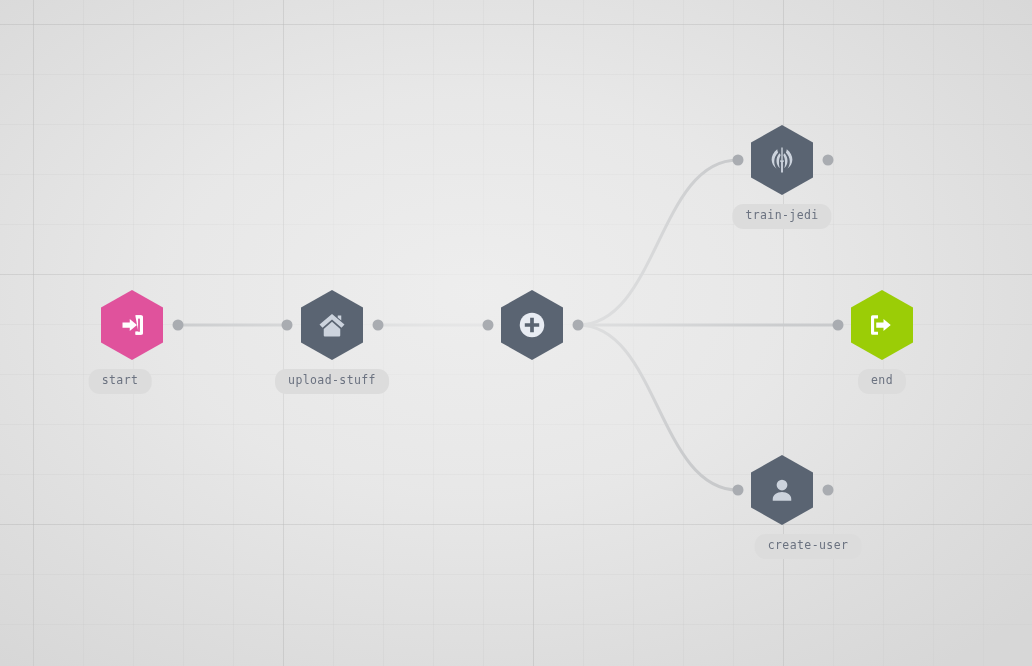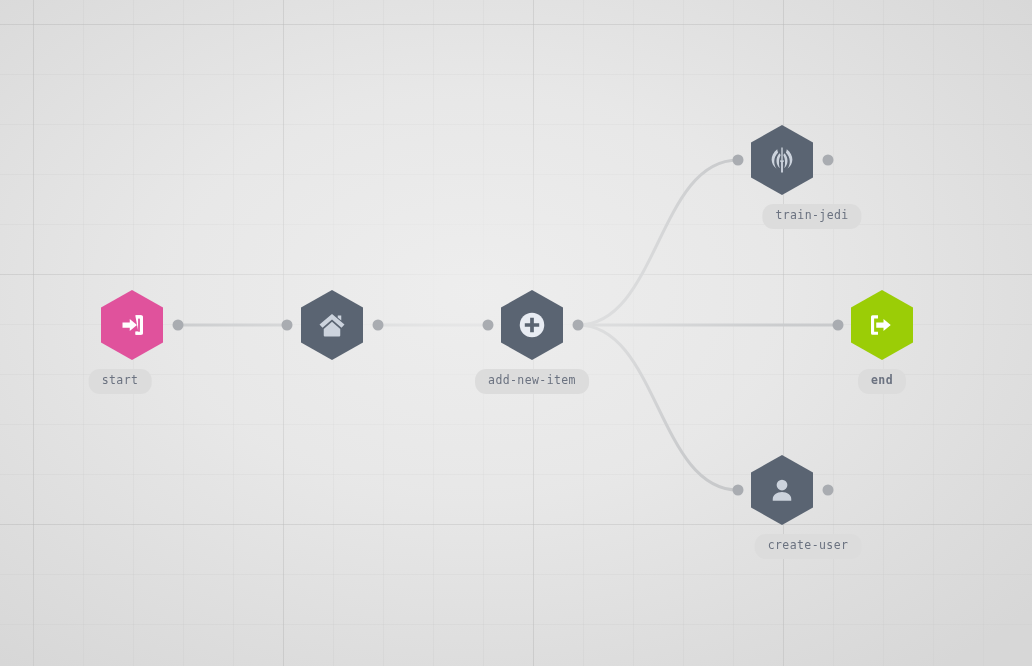--- a/index.html
+++ b/index.html
@@ -153,61 +153,61 @@
 
   <div class="node" style="left:332px; top:325px;">
     <div class="hex slate">
       <svg width="30" height="30" viewBox="0 0 24 24">
         <path fill="#ccd3dd" d="M12 3.1 L22 11.6 L19.6 14.2 L12 7.6 L4.4 14.2 L2 11.6 Z"></path>
         <path fill="#ccd3dd" d="M16.6 4.4 L19.4 4.4 L19.4 8.4 L16.6 6.0 Z"></path>
         <path fill="#ccd3dd" d="M12 9.4 L18.6 15.1 L18.6 20.4 A0.8 0.8 0 0 1 17.8 21.2 L6.2 21.2 A0.8 0.8 0 0 1 5.4 20.4 L5.4 15.1 Z"></path>
       </svg>
     </div>
   </div>
+  <div class="node-label" style="left:332px; top:369px;">upload-stuff</div>
 
   <div class="node" style="left:532px; top:325px;">
     <div class="hex slate">
       <svg width="32" height="32" viewBox="0 0 24 24">
         <circle cx="12" cy="12" r="9.2" fill="#e8ecf3"></circle>
         <path fill="#5a6472" d="M10.6 6.6 L13.4 6.6 L13.4 10.6 L17.4 10.6 L17.4 13.4 L13.4 13.4 L13.4 17.4 L10.6 17.4 L10.6 13.4 L6.6 13.4 L6.6 10.6 L10.6 10.6 Z"></path>
       </svg>
     </div>
   </div>
-  <div class="node-label" style="left:532px; top:369px;">add-new-item</div>
 
   <div class="node" style="left:782px; top:160px;">
     <div class="hex slate">
       <svg width="30" height="30" viewBox="0 0 24 24">
         <g fill="#ccd3dd">
           <path d="M8.2 3.3 C5.2 5.6 3.6 8.6 3.7 11.8 C3.8 14.6 5.2 17.1 7.6 18.9 C6.3 16.9 5.7 14.9 5.8 12.9 C5.9 10.3 7.0 8.0 8.9 6.0 C8.5 5.2 8.3 4.3 8.2 3.3 Z"></path>
           <path d="M15.8 3.3 C18.8 5.6 20.4 8.6 20.3 11.8 C20.2 14.6 18.8 17.1 16.4 18.9 C17.7 16.9 18.3 14.9 18.2 12.9 C18.1 10.3 17.0 8.0 15.1 6.0 C15.5 5.2 15.7 4.3 15.8 3.3 Z"></path>
           <path d="M9.9 6.6 C8.3 8.6 7.5 10.7 7.6 12.9 C7.7 15.0 8.6 16.9 10.2 18.5 C9.6 16.6 9.4 14.8 9.6 13.0 C9.7 11.2 10.2 9.5 11.0 8.0 Z"></path>
           <path d="M14.1 6.6 C15.7 8.6 16.5 10.7 16.4 12.9 C16.3 15.0 15.4 16.9 13.8 18.5 C14.4 16.6 14.6 14.8 14.4 13.0 C14.3 11.2 13.8 9.5 13.0 8.0 Z"></path>
           <path d="M11.45 1.9 L12.55 1.9 L12.55 12.3 L11.45 12.3 Z"></path>
           <path d="M10.6 12.1 L13.4 12.1 L13.4 13.6 L10.6 13.6 Z"></path>
           <path d="M11.25 13.4 L12.75 13.4 L12.75 21.9 L11.25 21.9 Z"></path>
         </g>
       </svg>
     </div>
   </div>
-  <div class="node-label" style="left:812px; top:204px;">train-jedi</div>
+  <div class="node-label" style="left:782px; top:204px;">train-jedi</div>
 
   <div class="node" style="left:782px; top:490px;">
     <div class="hex slate">
       <svg width="30" height="30" viewBox="0 0 24 24">
         <circle cx="12" cy="8.0" r="4.3" fill="#ccd3dd"></circle>
         <path fill="#ccd3dd" d="M12 13.6 C16.2 13.6 19.4 16.0 19.4 19.2 L19.4 20.6 L4.6 20.6 L4.6 19.2 C4.6 16.0 7.8 13.6 12 13.6 Z"></path>
       </svg>
     </div>
   </div>
   <div class="node-label" style="left:808px; top:534px;">create-user</div>
 
   <div class="node" style="left:882px; top:325px;">
     <div class="hex lime">
       <svg width="30" height="30" viewBox="0 0 24 24">
         <path fill="#ffffff" d="M13.2 7.2 L13.2 9.9 L7.4 9.9 L7.4 14.1 L13.2 14.1 L13.2 16.8 L19.0 12.0 Z"></path>
         <path fill="#ffffff" d="M8.8 4.2 L4.4 4.2 A1.2 1.2 0 0 0 3.2 5.4 L3.2 18.6 A1.2 1.2 0 0 0 4.4 19.8 L8.8 19.8 L8.8 17.3 L5.7 17.3 L5.7 6.7 L8.8 6.7 Z"></path>
       </svg>
     </div>
   </div>
-  <div class="node-label" style="left:882px; top:369px;font-weight:bold;">end</div>
+  <div class="node-label" style="left:882px; top:369px;">end</div>
 
 </div>
 
 </body></html>

